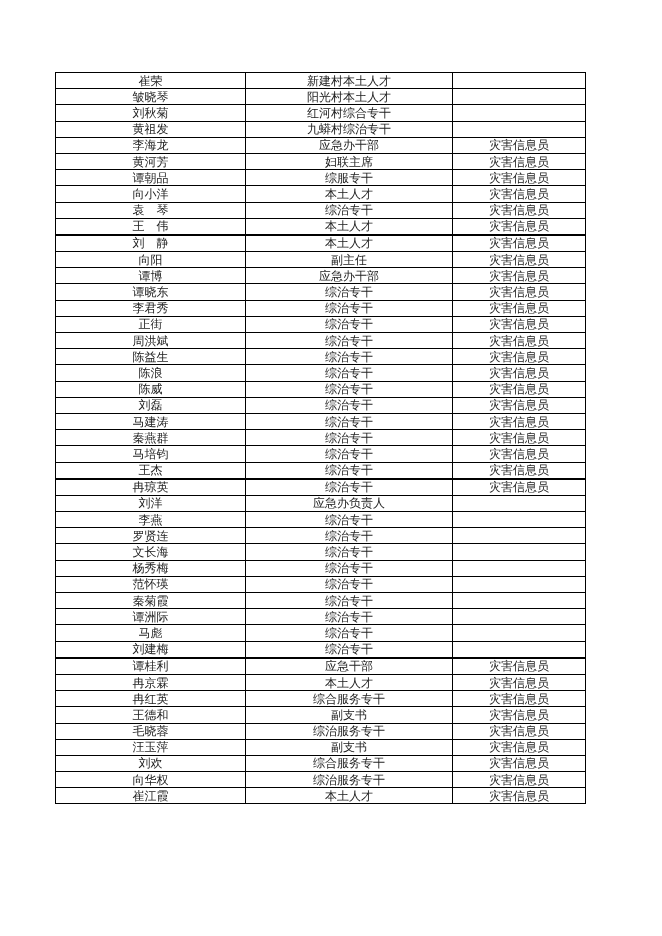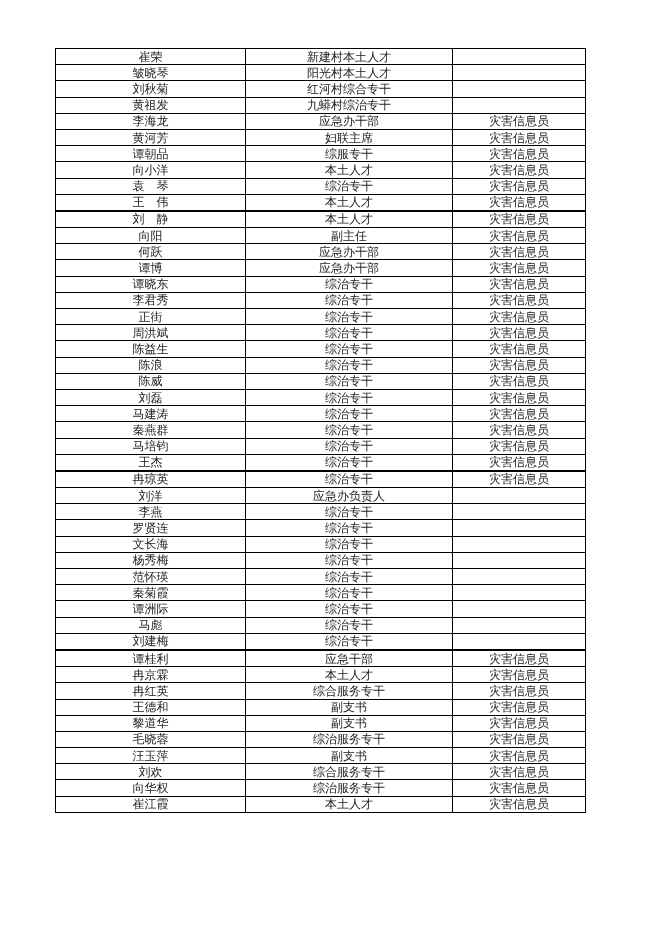--- a/index.html
+++ b/index.html
@@ -10,21 +10,21 @@
     body {
       width: 662px;
       height: 936px;
       position: relative;
       overflow: hidden;
       font-family: "DejaVu Serif", "Liberation Serif", serif;
     }
     #sheet {
       position: absolute;
       left: 55px;
-      top: 48px;
+      top: 72px;
       width: 530px;
       border-collapse: collapse;
       table-layout: fixed;
       border: 1.5px solid #000;
     }
     #sheet td {
       height: 15.2px;
       padding: 0;
       border-left: 1px solid #000;
       border-right: 1px solid #000;
@@ -108,25 +108,20 @@
         <td>刘　静</td>
         <td>本土人才</td>
         <td>灾害信息员</td>
       </tr>
       <tr>
         <td>向阳</td>
         <td>副主任</td>
         <td>灾害信息员</td>
       </tr>
       <tr>
-        <td>何跃</td>
-        <td>应急办干部</td>
-        <td>灾害信息员</td>
-      </tr>
-      <tr>
         <td>谭博</td>
         <td>应急办干部</td>
         <td>灾害信息员</td>
       </tr>
       <tr>
         <td>谭晓东</td>
         <td>综治专干</td>
         <td>灾害信息员</td>
       </tr>
       <tr>
@@ -249,25 +244,20 @@
         <td>本土人才</td>
         <td>灾害信息员</td>
       </tr>
       <tr>
         <td>冉红英</td>
         <td>综合服务专干</td>
         <td>灾害信息员</td>
       </tr>
       <tr>
         <td>王德和</td>
-        <td>副支书</td>
-        <td>灾害信息员</td>
-      </tr>
-      <tr>
-        <td>黎道华</td>
         <td>副支书</td>
         <td>灾害信息员</td>
       </tr>
       <tr>
         <td>毛晓蓉</td>
         <td>综治服务专干</td>
         <td>灾害信息员</td>
       </tr>
       <tr>
         <td>汪玉萍</td>

